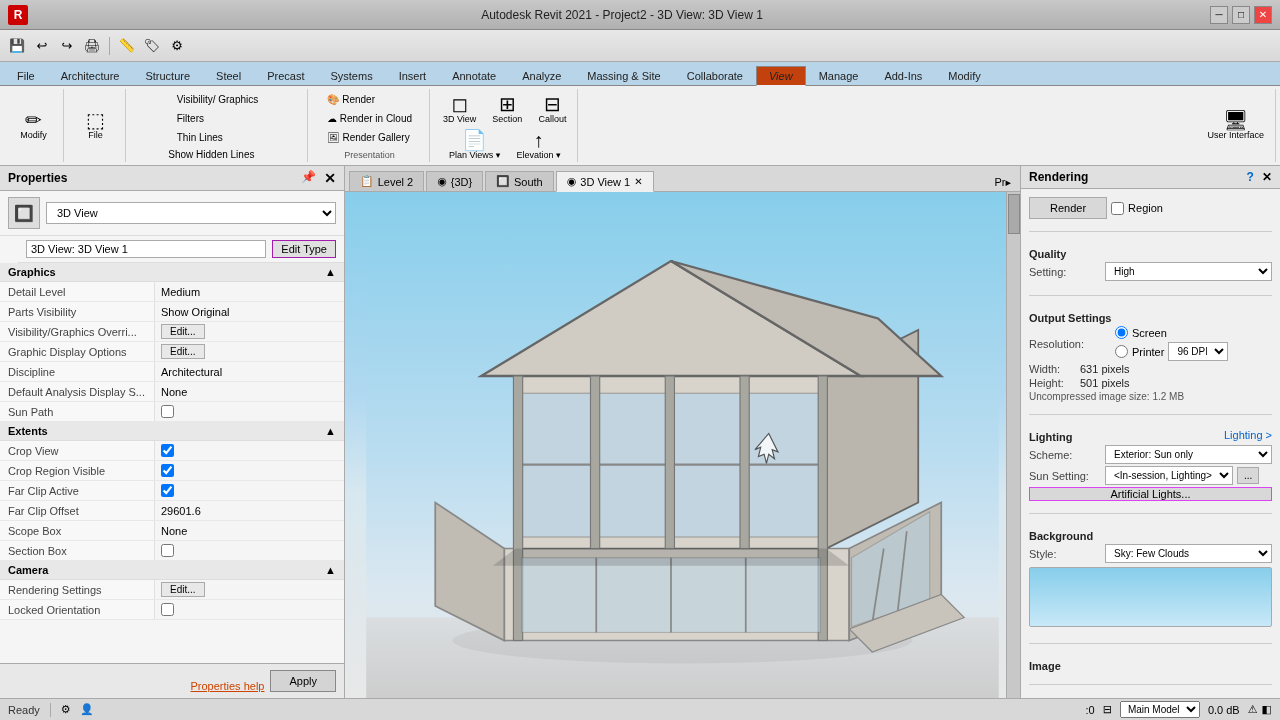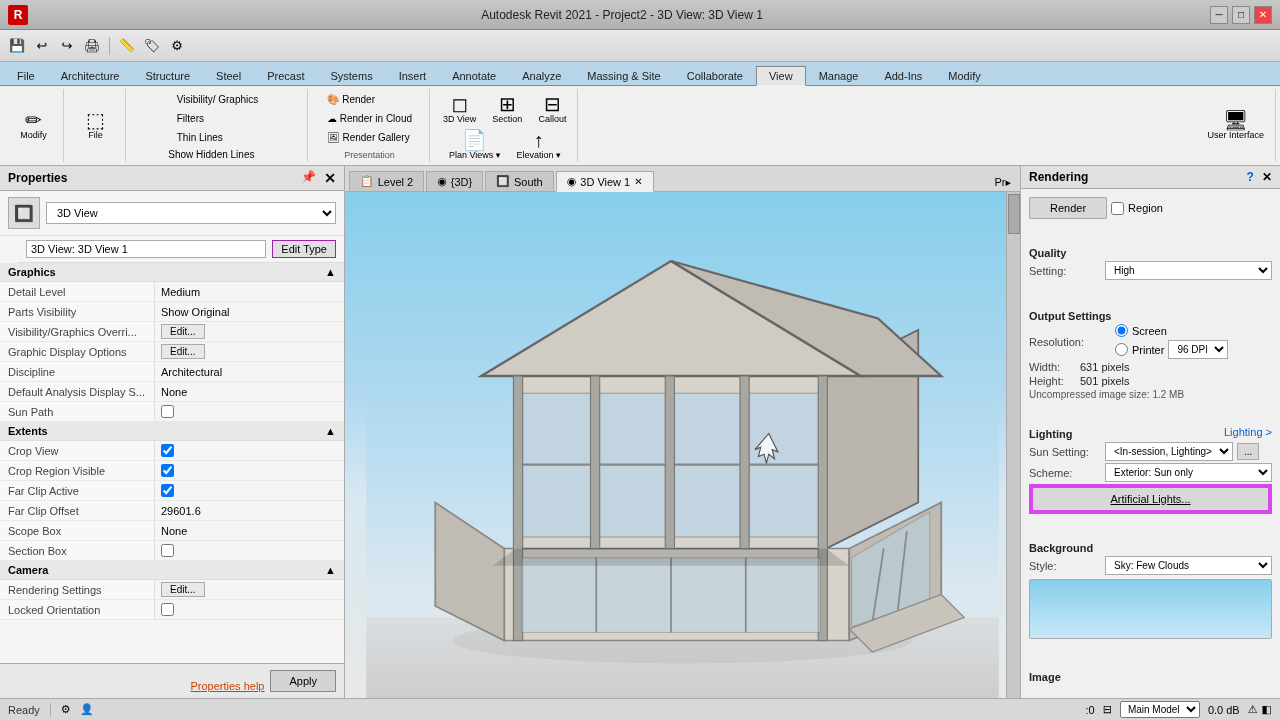--- a/index.html
+++ b/index.html
@@ -45,24 +45,25 @@
     .ribbon-tab {
       padding: 3px 12px;
       background: #b8d4e8;
       border: 1px solid transparent;
       border-bottom: none;
       cursor: pointer;
       font-size: 11px;
       color: #222;
     }
     .ribbon-tab.active {
-      background: #e5e5e5;
+      background: #c2410c;
       border-color: #888;
       border-bottom: 1px solid #f0f0f0;
       margin-bottom: -1px;
+      font-style: italic;
     }
 
     
     .ribbon-panel {
       height: 80px;
       background: #f0f0f0;
       display: flex;
       align-items: stretch;
       border-bottom: 1px solid #aaa;
       padding: 3px 4px;
@@ -341,27 +342,25 @@
       cursor: pointer;
     }
     .rp-radio-group { display: flex; flex-direction: column; gap: 3px; margin-left: 10px; }
     .rp-radio-row { display: flex; align-items: center; gap: 4px; }
     .rp-size-row { display: flex; align-items: flex-start; gap: 6px; margin: 2px 0; }
     .rp-size-label { color: #444; min-width: 45px; }
     .rp-size-value { color: #222; }
     .rp-info-text { font-size: 10px; color: #555; }
     .rp-big-btn {
       width: 100%;
-      padding: 5px;
       background: #d8d8d8;
-      border: 4px solid #d946ef;
+      border: 1px solid #d946ef;
       font-size: 11px;
       cursor: pointer;
       text-align: center;
-      text-decoration: underline;
     }
     .rp-sep { height: 1px; background: #ccc; margin: 4px 0; }
     .rp-lighting-link { color: #0066cc; cursor: pointer; font-size: 11px; text-decoration: none; }
     .rp-small-btn-row { display: flex; align-items: center; gap: 4px; }
     .rp-small-btn {
       padding: 2px 6px;
       background: #d8d8d8;
       border: 1px solid #aaa;
       font-size: 10px;
       cursor: pointer;
@@ -811,33 +810,33 @@
       </div>
 
       <div class="rp-sep"></div>
 
       <div>
         <div style="display:flex;justify-content:space-between;align-items:center;">
           <div class="rp-section-title">Lighting</div>
           <a href="#" class="rp-lighting-link">Lighting &gt;</a>
         </div>
         <div class="rp-row">
+          <span class="rp-label">Scheme:</span>
+          <select class="rp-select">
+            <option>Exterior: Sun only</option>
+          </select>
+        </div>
+        <div class="rp-row">
           <span class="rp-label">Sun Setting:</span>
           <div class="rp-small-btn-row">
             <select class="rp-select">
               <option>&lt;In-session, Lighting&gt;</option>
             </select>
             <button class="rp-small-btn">...</button>
           </div>
-        </div>
-        <div class="rp-row">
-          <span class="rp-label">Scheme:</span>
-          <select class="rp-select">
-            <option>Exterior: Sun only</option>
-          </select>
         </div>
         <button class="rp-big-btn">Artificial Lights...</button>
       </div>
 
       <div class="rp-sep"></div>
 
       <div>
         <div class="rp-section-title">Background</div>
         <div class="rp-row">
           <span class="rp-label">Style:</span>

